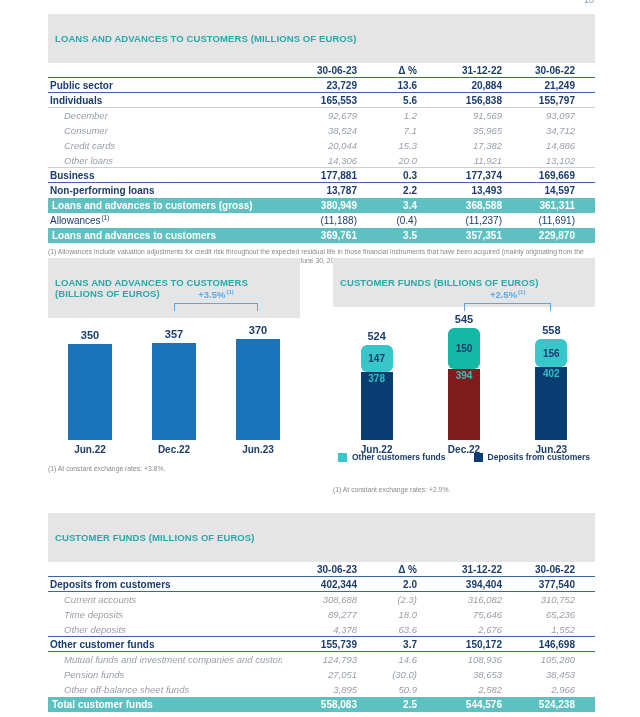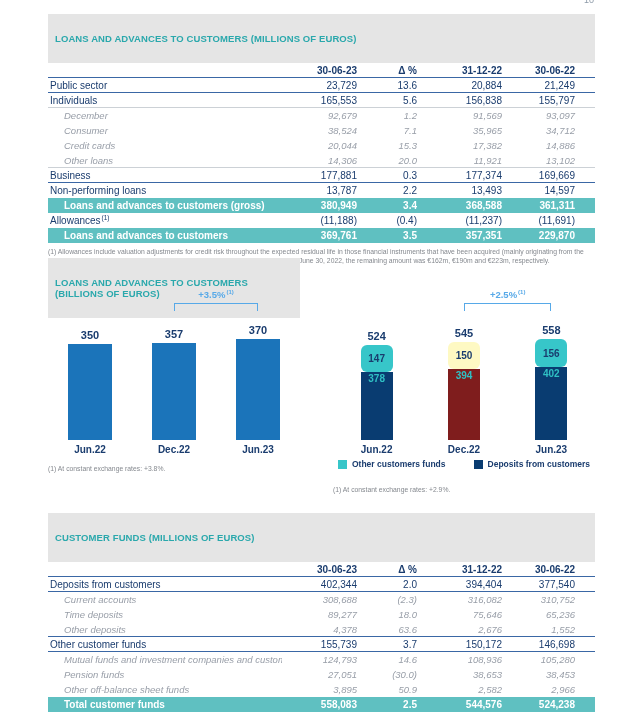--- a/index.html
+++ b/index.html
@@ -21,26 +21,26 @@
   }
 
   
   .table{width:100%;}
   .trow{display:flex;align-items:center;height:15px;box-sizing:border-box;}
   .thead{font-weight:bold;color:#1a3c6e;font-size:10px;border-bottom:1px solid #3a67a5;}
   .cell-label{flex:1;text-align:left;padding-left:2px;white-space:nowrap;overflow:hidden;}
   .c{text-align:right;white-space:nowrap;}
   .c1{width:75px;}.c2{width:60px;}.c3{width:85px;}.c4{width:73px;}
   .padcol{width:20px;}
-  .style-bold{color:#1a3c6e;font-weight:normal;font-size:10px;}
+  .style-bold{color:#1a3c6e;font-weight:bold;font-size:10px;}
   .style-regular{color:#1a3c6e;font-size:10px;}
   .style-italic{color:#989ea8;font-style:italic;font-size:9.5px;}
   .style-italic .cell-label{padding-left:16px;}
   .style-teal{background:#5fc0c1;color:#ffffff;font-weight:bold;font-size:10px;}
-  .style-teal .cell-label{padding-left:16px;}
+  .style-teal .cell-label{padding-left:4px;}
   .b-blue{border-bottom:1px solid #3a67a5;}
   .b-light{border-bottom:1px solid #ccd1d6;}
   .b-none{border-bottom:none;}
   sup{font-size:6.5px;margin-left:1px;}
 
   .footnote{
     margin-top:5px;font-size:6.8px;line-height:8.5px;color:#85898f;text-align:left;
   }
 
   
@@ -65,21 +65,21 @@
   .bracket-label{
     position:absolute;top:31px;left:50%;width:33.33%;text-align:center;
     color:#57a9e8;font-size:9.5px;font-weight:bold;
   }
   .bracket-label sup{font-size:6px;}
   .bracket{
     position:absolute;top:45px;left:50%;width:33.33%;height:8px;
     border:1.5px solid #57a9e8;border-bottom:none;box-sizing:border-box;
   }
   .legend{
-    position:absolute;top:201px;left:0;right:0;display:flex;justify-content:center;gap:28px;
+    position:absolute;top:194px;left:0;right:0;display:flex;justify-content:center;gap:28px;
     font-size:8.5px;font-weight:bold;color:#1a3c6e;
   }
   .legend-item{display:flex;align-items:center;gap:5px;}
   .swatch{width:9px;height:9px;display:inline-block;}
   .chart-footnote{position:absolute;left:0;font-size:6.8px;color:#85898f;}
   .fn-left{top:207px;}
   .fn-right{top:228px;}
 </style>
 </head>
 <body>
@@ -213,29 +213,30 @@
     <div class="bracket"></div>
     <div class="xlabels">
         <div class="xlabel">Jun.22</div>
         <div class="xlabel">Dec.22</div>
         <div class="xlabel">Jun.23</div>
       </div>
     <div class="chart-footnote fn-left">(1) At constant exchange rates: +3.8%.</div>
   </div>
 
   <div class="panel panel-right">
+    <div class="bar-title">CUSTOMER FUNDS (BILLIONS OF EUROS)</div>
     <div class="bars">
         <div class="slot">
           <div class="bar-value">524</div>
           <div class="bar seg0" style="height: 27px; background: rgb(55, 198, 201);">147</div>
           <div class="bar seg1" style="height: 68px; background: rgb(9, 60, 113);">378</div>
         </div>
         <div class="slot">
           <div class="bar-value">545</div>
-          <div class="bar seg0" style="height: 27px; background: #fef9c3;">150</div>
+          <div class="bar seg0" style="height: 41px; background: #14b8a6;">150</div>
           <div class="bar seg1" style="height: 71px; background: #7f1d1d;">394</div>
         </div>
         <div class="slot">
           <div class="bar-value">558</div>
           <div class="bar seg0" style="height: 28px; background: rgb(55, 198, 201);">156</div>
           <div class="bar seg1" style="height: 73px; background: rgb(9, 60, 113);">402</div>
         </div>
       </div>
     <div class="bracket-label">
       <span>+2.5%</span><sup>(1)</sup>

